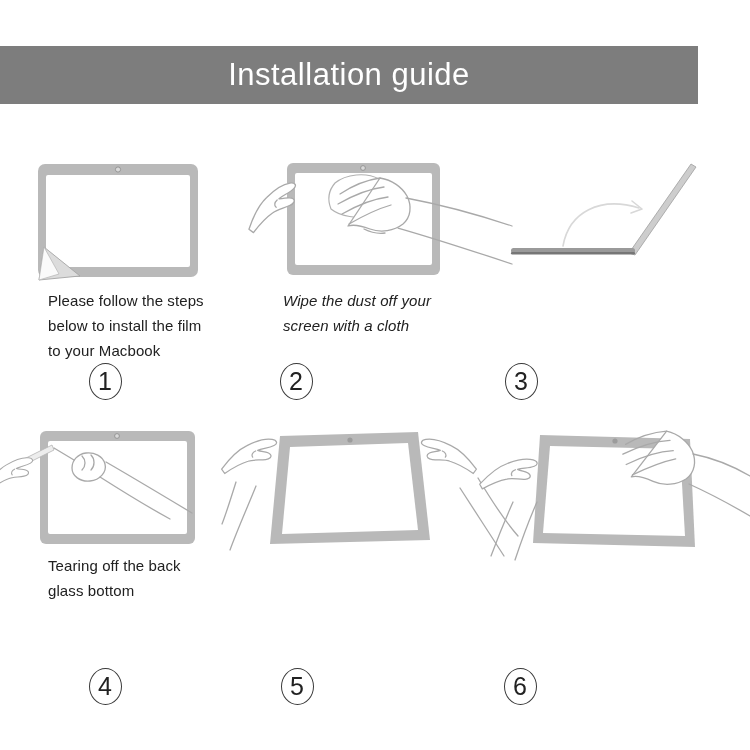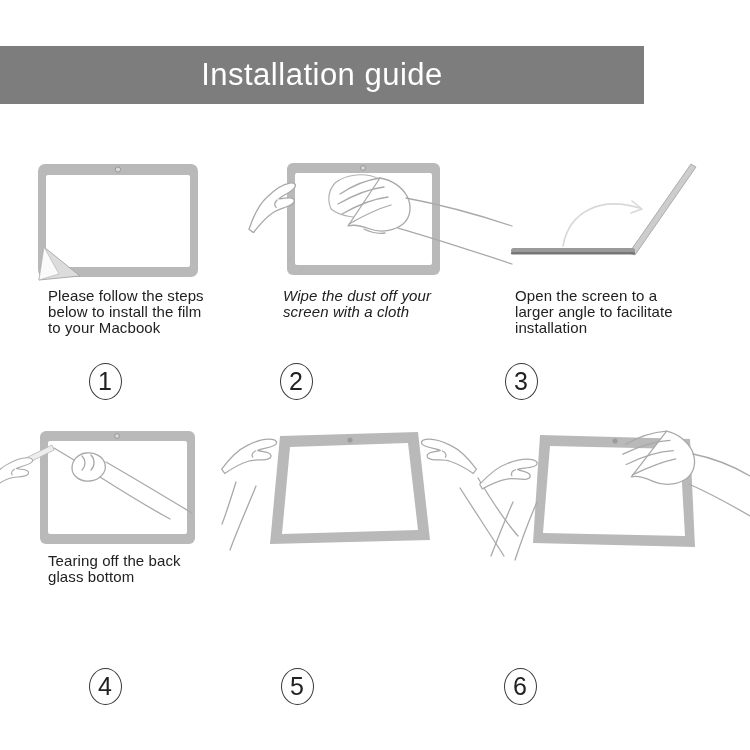--- a/index.html
+++ b/index.html
@@ -1,32 +1,32 @@
 <!DOCTYPE html>
 <html><head>
 <meta charset="utf-8">
 <style>
   * { margin: 0; padding: 0; box-sizing: border-box; }
   html, body { width: 750px; height: 750px; background: #ffffff; overflow: hidden; }
   body { font-family: "Liberation Sans", "DejaVu Sans", sans-serif; position: relative; }
   .canvas { position: absolute; inset: 0; width: 750px; height: 750px; background: #fff; }
 
   .header {
-    position: absolute; left: 0; top: 46px; width: 644px; height: 58px;
+    position: absolute; left: 0; top: 46px; width: 698px; height: 58px;
     background: #7d7d7d; display: flex; align-items: center; justify-content: center;
   }
   .header-title {
     color: #ffffff; font-size: 31px; letter-spacing: 0.5px; font-weight: 400;
   }
 
   .illus { position: absolute; overflow: visible; }
   svg { overflow: visible; display: block; }
 
   .caption {
-    position: absolute; font-size: 15px; line-height: 16px; color: #212121;
+    position: absolute; font-size: 15px; line-height: 25px; color: #212121;
     white-space: pre-line; letter-spacing: 0.1px;
   }
 
   .badge {
     position: absolute; width: 33px; height: 37px; border: 1.5px solid #3a3a3a;
     border-radius: 50%; display: flex; align-items: center; justify-content: center;
     color: #222222; font-size: 25px; background: #ffffff;
   }
 
   .ink  { stroke: #a9a9a9; stroke-width: 1.3px; stroke-linecap: round; stroke-linejoin: round; fill: none; }
@@ -157,23 +157,20 @@
       <path class="ink" d="M200,36 C220,40 240,48 257,58"></path>
       <path class="ink" d="M196,66 C218,76 240,88 257,98"></path>
     </svg>
   </div>
 
   <div class="caption" style="left:48px;  top:288px; width:180px;">Please follow the steps
 below to install the film
 to your Macbook</div>
   <div class="caption" style="left:283px; top:288px; width:190px;font-style:italic;">Wipe the dust off your
 screen with a cloth</div>
-  <div class="caption" style="left:515px; top:288px; width:200px;">Open the screen to a
-larger angle to facilitate
-installation</div>
   <div class="caption" style="left:48px;  top:553px; width:180px;">Tearing off the back
 glass bottom</div>
 
   <div class="badge" style="left:88.5px;  top:362.5px;">1</div>
   <div class="badge" style="left:279.5px; top:362.5px;">2</div>
   <div class="badge" style="left:504.5px; top:362.5px;">3</div>
   <div class="badge" style="left:88.5px;  top:667.5px;">4</div>
   <div class="badge" style="left:280.5px; top:667.5px;">5</div>
   <div class="badge" style="left:503.5px; top:667.5px;">6</div>
 

